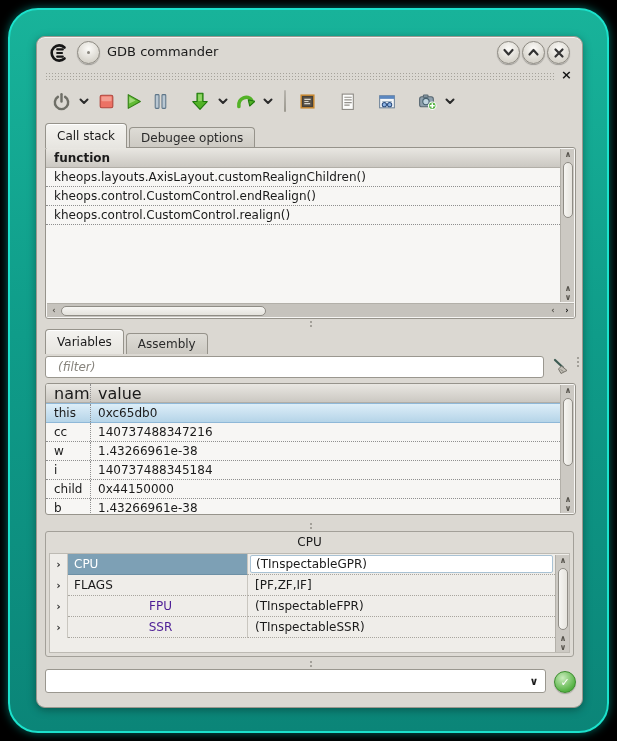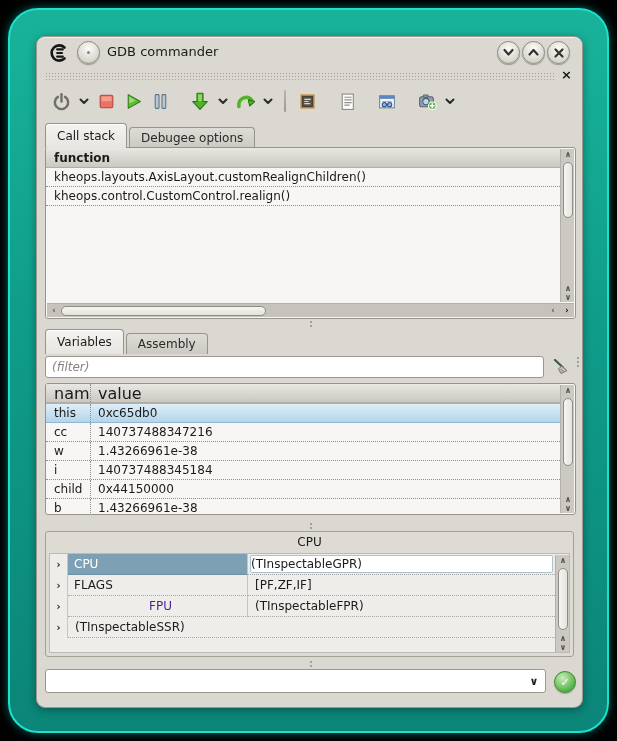--- a/index.html
+++ b/index.html
@@ -104,21 +104,21 @@
   .hsb .sb-arrow.dark{color:#111;}
   
   .grip{position:absolute;left:50%;display:flex;flex-direction:column;gap:2px;}
   .grip i{width:2px;height:2px;border-radius:50%;background:#918e86;}
   .grip-v-edge{position:absolute;right:3px;top:320px;display:flex;flex-direction:column;gap:2px;}
   .grip-v-edge i{width:2px;height:2px;border-radius:50%;background:#918e86;}
   
   .filter-input{
     position:absolute;left:8px;top:319px;width:499px;height:22px;box-sizing:border-box;
     border:1px solid #9a978f;border-radius:3px;background:#fff;
-    font-family:"DejaVu Sans",sans-serif;font-size:12px;padding:0 6px;color:#1a1a1a;outline:none;
+    font-family:"DejaVu Sans",sans-serif;font-size:12px;padding:0 12px;color:#1a1a1a;outline:none;
   }
   .filter-input::placeholder{color:#87847d;font-style:italic;opacity:1;}
   .broom-btn{position:absolute;left:512px;top:318px;width:24px;height:24px;display:flex;align-items:center;justify-content:center;}
   
   .vars-panel{top:346px;height:130px;}
   .v-header{
     height:19px;display:flex;font-size:16px;line-height:19px;
     background:linear-gradient(#e9e7e2,#cbc8c2);border-bottom:1px solid #b1aea7;
     width:calc(100% - 15px);box-sizing:border-box;
   }
@@ -149,21 +149,21 @@
   }
   .c-label{
     width:180px;padding-left:6px;box-sizing:border-box;border-right:1px solid #c9c6bf;
     border-bottom:1px dotted #a8a59e;white-space:nowrap;overflow:hidden;
   }
   .c-value{flex:1;padding-left:7px;border-bottom:1px dotted #a8a59e;position:relative;white-space:nowrap;overflow:hidden;margin-right:14px;}
   .c-row.selected .c-label{background:#7da0b5;color:#fff;border-bottom:1px solid #6d90a5;}
   .c-row.disabled .c-label{color:#4c1d95;text-align:center;}
   .c-editor{
     position:absolute;left:2px;right:2px;top:1px;bottom:1px;background:#fff;
-    border:1px solid #a9c2d4;border-radius:2px;line-height:17px;white-space:nowrap;overflow:hidden;
+    border:1px solid #a9c2d4;border-radius:2px;padding-left:5px;line-height:17px;white-space:nowrap;overflow:hidden;
   }
   
   .combo{
     position:absolute;left:8px;top:632px;width:501px;height:24px;box-sizing:border-box;
     background:#fff;border:1px solid #9a978f;border-radius:3px;display:flex;align-items:center;
   }
   .combo-input{flex:1;border:none;outline:none;background:transparent;font-family:"DejaVu Sans",sans-serif;font-size:12px;padding:0 6px;}
   .combo-chev{width:22px;text-align:center;font-size:11px;font-weight:bold;color:#1b1b1b;}
   .check-btn{
     position:absolute;left:517px;top:634px;width:20px;height:20px;border-radius:50%;
@@ -308,20 +308,21 @@
   </div>
 
   <div class="tabs tabs1">
     <span class="tab active">Call stack</span>
     <span class="tab inactive">Debugee options</span>
   </div>
 
   <div class="panel cs-panel">
     <div class="col-header">function</div>
     <div class="cs-row">kheops.layouts.AxisLayout.customRealignChildren()</div>
+    <div class="cs-row">kheops.control.CustomControl.endRealign()</div>
     <div class="cs-row">kheops.control.CustomControl.realign()</div>
     <div class="vsb" style="bottom:16px;">
       <div class="sb-arrow">∧</div>
       <div class="sb-thumb" style="top:13px;height:56px;"></div>
       <div class="bottom-arrows">
         <div class="sb-arrow">∧</div>
         <div class="sb-arrow">∨</div>
       </div>
     </div>
     <div class="hsb">
@@ -417,20 +418,21 @@
         <span class="c-label">FLAGS</span>
         <span class="c-value">[PF,ZF,IF]</span>
       </div>
       <div class="c-row disabled">
         <span class="c-exp">›</span>
         <span class="c-label">FPU</span>
         <span class="c-value">(TInspectableFPR)</span>
       </div>
       <div class="c-row disabled">
         <span class="c-exp">›</span>
+        <span class="c-label">SSR</span>
         <span class="c-value">(TInspectableSSR)</span>
       </div>
       <div class="vsb" style="bottom:0;right:0;">
         <div class="sb-arrow">∧</div>
         <div class="sb-thumb" style="top:13px;height:62px;"></div>
         <div class="bottom-arrows">
           <div class="sb-arrow">∧</div>
           <div class="sb-arrow">∨</div>
         </div>
       </div>

